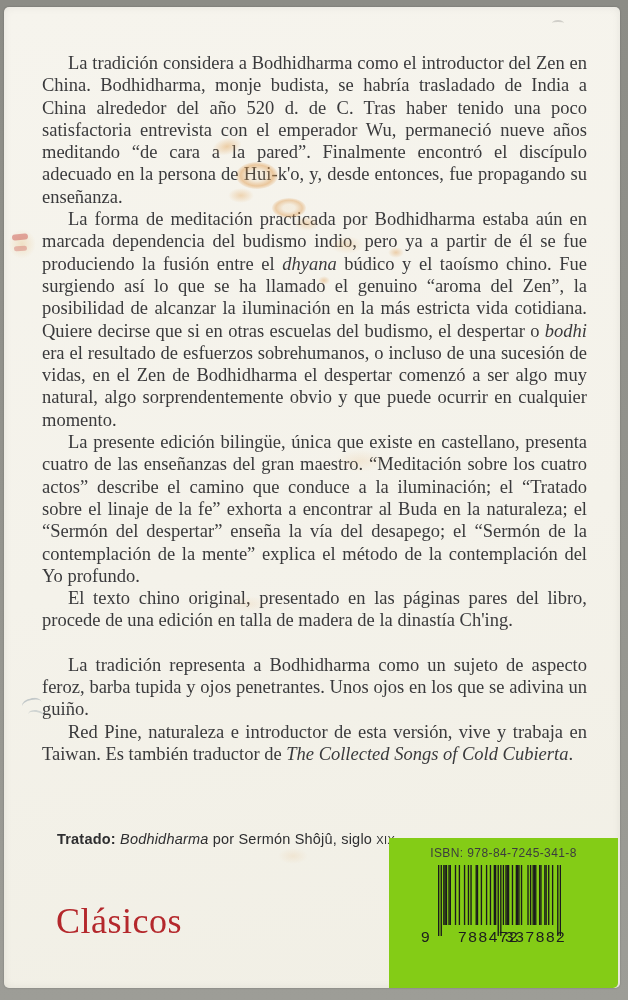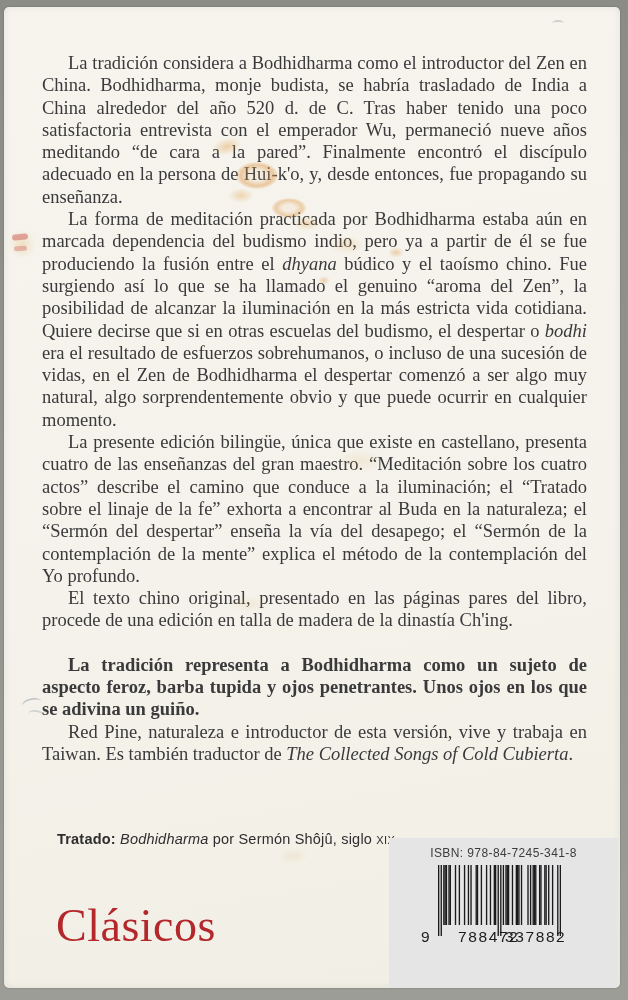--- a/index.html
+++ b/index.html
@@ -12,47 +12,47 @@
     position:absolute;left:4px;top:7px;width:616px;height:981px;
     background:linear-gradient(170deg,#f6f4ed 0%,#f4f2ea 55%,#f1efe5 100%);
     border-radius:5px;
     box-shadow:inset 0 0 8px rgba(0,0,0,.07), 0 0 2px rgba(0,0,0,.25);
   }
   .body-text{
     position:absolute;left:42px;top:52px;width:545px;
     color:#3a3a3c;font-size:18.5px;line-height:22.3px;text-align:justify;
   }
   .body-text p{margin:0;text-indent:26px;}
-  .body-text p.gap{margin-top:22px;font-weight:bold;}
+  .body-text p.gap{margin-top:22px;}
   .credit{
     position:absolute;left:57px;top:831px;
     font-family:"Liberation Sans",sans-serif;font-size:14.5px;color:#2e2e30;
     letter-spacing:.2px;white-space:nowrap;
   }
   .credit .sc{font-size:11px;letter-spacing:.4px;}
   .panel{
     position:absolute;left:389px;top:838px;width:229px;height:150px;
-    background:#e5e5e5;border-radius:0 0 5px 0;
+    background:#84cc16;border-radius:0 0 5px 0;
   }
   .isbn-line{
     position:absolute;top:8px;left:0;width:100%;text-align:center;
     font-family:"Liberation Sans",sans-serif;font-size:12px;color:#3c3c3e;
     letter-spacing:.4px;
   }
   .barcode-wrap{position:absolute;left:49px;top:27px;width:123px;height:100px;}
   .bc-digit{
     position:absolute;top:63px;font-family:"Liberation Sans",sans-serif;
     font-size:15.5px;color:#1c1c1e;white-space:nowrap;
   }
   .bc-first{left:-17px;}
   .bc-g1{left:20px;letter-spacing:1.6px;}
   .bc-g2{left:67px;letter-spacing:1.6px;}
   .collection{
     position:absolute;left:56px;top:903px;
-    font-family:"Liberation Serif",serif;font-size:46px;line-height:1;
+    font-family:"Liberation Serif",serif;font-size:36px;line-height:1;
     letter-spacing:.5px;color:#b4282c;
   }
   
   .stain{position:absolute;border-radius:50%;pointer-events:none;}
   .s1{left:212px;top:138px;width:30px;height:17px;background:radial-gradient(ellipse,rgba(226,160,80,.45),rgba(226,160,80,0) 70%);transform:rotate(-15deg);}
   .s2{left:236px;top:162px;width:42px;height:27px;background:radial-gradient(ellipse,rgba(232,180,110,.12) 28%,rgba(222,150,70,.48) 55%,rgba(222,150,70,0) 75%);}
   .s3{left:228px;top:188px;width:26px;height:15px;background:radial-gradient(ellipse,rgba(226,160,80,.38),rgba(226,160,80,0) 70%);}
   .s4{left:272px;top:198px;width:34px;height:20px;background:radial-gradient(ellipse,rgba(232,180,110,.1) 25%,rgba(222,150,70,.42) 55%,rgba(222,150,70,0) 75%);}
   .s5{left:294px;top:216px;width:26px;height:15px;background:radial-gradient(ellipse,rgba(226,160,80,.32),rgba(226,160,80,0) 70%);}
   .s6{left:330px;top:236px;width:34px;height:18px;background:radial-gradient(ellipse,rgba(226,160,80,.24),rgba(226,160,80,0) 70%);}

